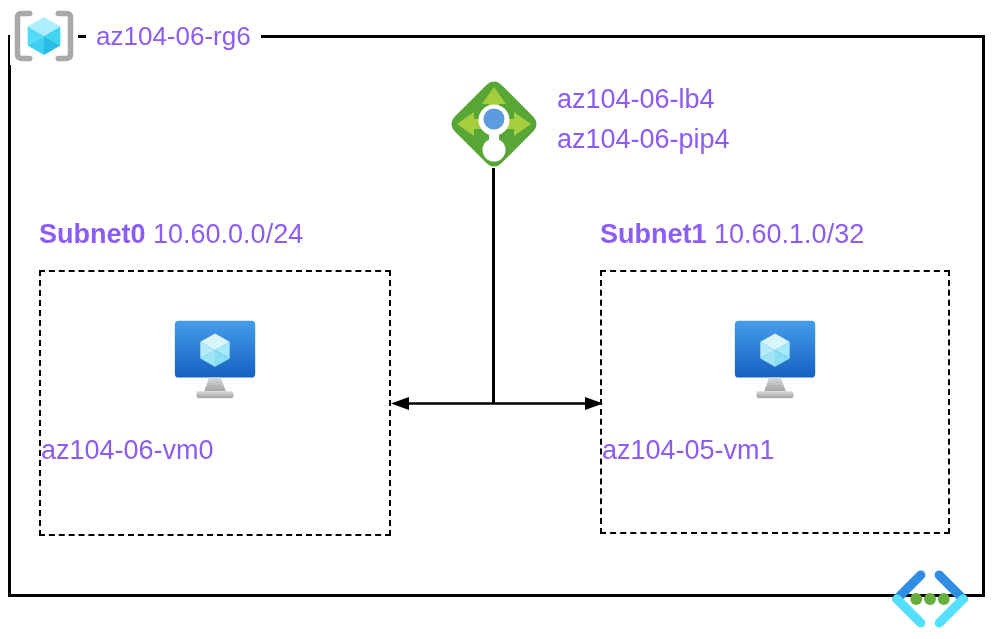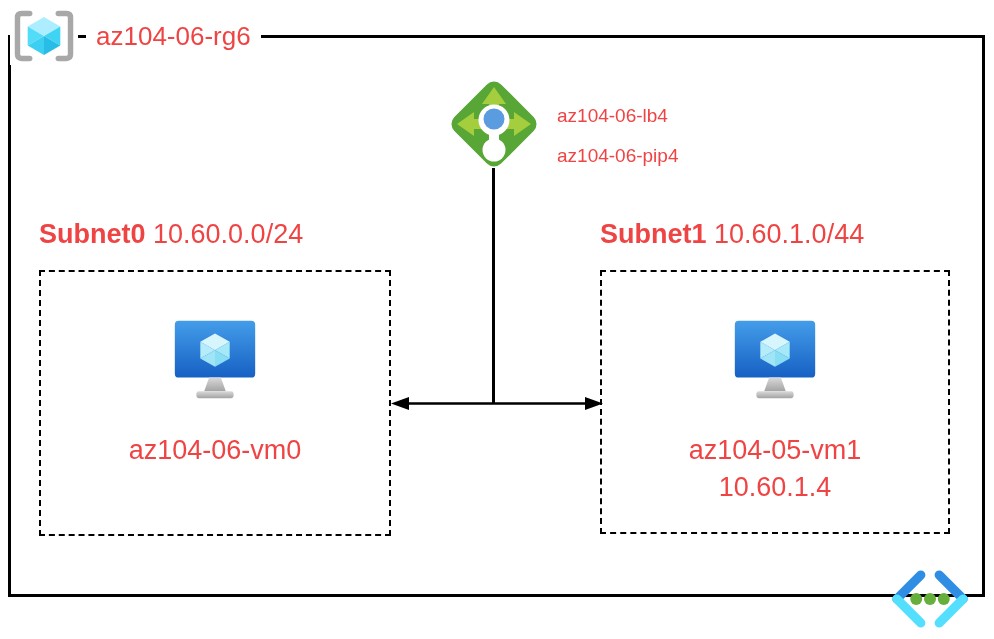--- a/index.html
+++ b/index.html
@@ -1,52 +1,52 @@
 <!DOCTYPE html>
 <html><head>
 <meta charset="utf-8">
 <style>
   html,body{margin:0;padding:0;background:#fff;}
   .canvas{
     position:relative;width:994px;height:639px;background:#fff;overflow:hidden;
-    font-family:"Liberation Sans",sans-serif;color:#ef4444;
+    font-family:"Liberation Sans",sans-serif;color:#8b5cf6;
   }
   .abs{position:absolute;}
 
   
   .outer-box{left:8px;top:35px;width:977px;height:562px;border:3px solid #000;box-sizing:border-box;}
 
   
   .rg-icon{left:10px;top:7px;width:68px;height:58px;background:#fff;}
   .rg-icon svg{width:100%;height:100%;display:block;}
   .rg-label{left:86px;top:19px;height:34px;line-height:34px;font-size:26px;background:#fff;padding:0 10px;white-space:nowrap;}
 
   
   .lb-icon{left:444px;top:74px;width:100px;height:100px;}
   .lb-icon svg{width:100%;height:100%;display:block;}
-  .lb-labels{left:557px;top:96px;font-size:19px;line-height:40px;white-space:nowrap;}
+  .lb-labels{left:557px;top:79px;font-size:27px;line-height:40px;white-space:nowrap;}
 
   
   .v-line{left:492px;top:168px;width:3px;height:236px;background:#000;}
   .h-arrow{left:390px;top:394px;width:214px;height:19px;}
   .h-arrow svg{width:100%;height:100%;display:block;}
 
   
   .subnet-box{border:2px dashed #000;box-sizing:border-box;}
   .subnet0-box{left:39px;top:270px;width:352px;height:266px;}
   .subnet1-box{left:600px;top:270px;width:350px;height:264px;}
   .subnet-label{font-size:27px;text-align:left;white-space:nowrap;}
   .subnet0-label{left:39px;top:219px;width:352px;}
   .subnet1-label{left:600px;top:219px;width:350px;}
   .subnet-label b{font-weight:bold;}
 
   
   .vm-icon{left:50%;transform:translateX(-50%);top:38px;width:98px;height:98px;}
   .vm-icon svg{width:100%;height:100%;display:block;}
-  .vm-labels{left:0;top:160px;width:100%;text-align:center;font-size:27px;line-height:37px;white-space:nowrap;}
+  .vm-labels{left:0;top:160px;width:100%;font-size:27px;line-height:37px;white-space:nowrap;}
 
   
   .vnet-label{left:16px;top:566px;font-size:26px;white-space:nowrap;}
   .vnet-icon{left:884px;top:562px;width:92px;height:74px;}
   .vnet-icon svg{width:100%;height:100%;display:block;}
 </style>
 </head>
 <body>
 
 <div class="canvas">
@@ -121,21 +121,21 @@
         <rect x="31" y="83" width="38" height="7" rx="2.5" fill="url(#stand0)"></rect>
       </svg>
     </div>
     <div class="abs vm-labels">
       <div>az104-06-vm0</div>
     </div>
   </div>
 
   <div class="abs subnet-label subnet1-label">
     <b>Subnet1</b>
-    <span>10.60.1.0/44</span>
+    <span>10.60.1.0/32</span>
   </div>
   <div class="abs subnet-box subnet1-box">
     <div class="abs vm-icon">
       <svg viewBox="0 0 100 100" xmlns="http://www.w3.org/2000/svg">
         <defs>
           <linearGradient id="mon1" x1="0" y1="0" x2="0" y2="1">
             <stop offset="0" stop-color="#449DE9"></stop>
               <stop offset="1" stop-color="#1660C4"></stop>
           </linearGradient>
           <linearGradient id="stand1" x1="0" y1="0" x2="0" y2="1">
@@ -148,21 +148,20 @@
         <polygon points="35,32.5 50,41 35,49.5" fill="#B5ECFA"></polygon>
         <polygon points="35,49.5 50,41 50,58" fill="#9FE5F7"></polygon>
         <polygon points="65,32.5 50,41 65,49.5" fill="#A5E8F8"></polygon>
         <polygon points="65,49.5 50,41 50,58" fill="#8ADEF4"></polygon>
         <polygon points="44,69 56,69 61,83 39,83" fill="url(#stand1)"></polygon>
         <rect x="31" y="83" width="38" height="7" rx="2.5" fill="url(#stand1)"></rect>
       </svg>
     </div>
     <div class="abs vm-labels">
       <div>az104-05-vm1</div>
-      <div>10.60.1.4</div>
     </div>
   </div>
 
   <div class="abs vnet-icon">
     <svg viewBox="0 0 100 80" xmlns="http://www.w3.org/2000/svg">
       <path d="M40 14 L14 40" stroke="#2F8DE4" stroke-width="10" stroke-linecap="round" fill="none"></path>
       <path d="M14 40 L40 66" stroke="#55DFFF" stroke-width="10" stroke-linecap="round" fill="none"></path>
       <path d="M60 14 L86 40" stroke="#2F8DE4" stroke-width="10" stroke-linecap="round" fill="none"></path>
       <path d="M86 40 L60 66" stroke="#55DFFF" stroke-width="10" stroke-linecap="round" fill="none"></path>
       <circle cx="35" cy="40" r="6.5" fill="#66AF3C"></circle>

